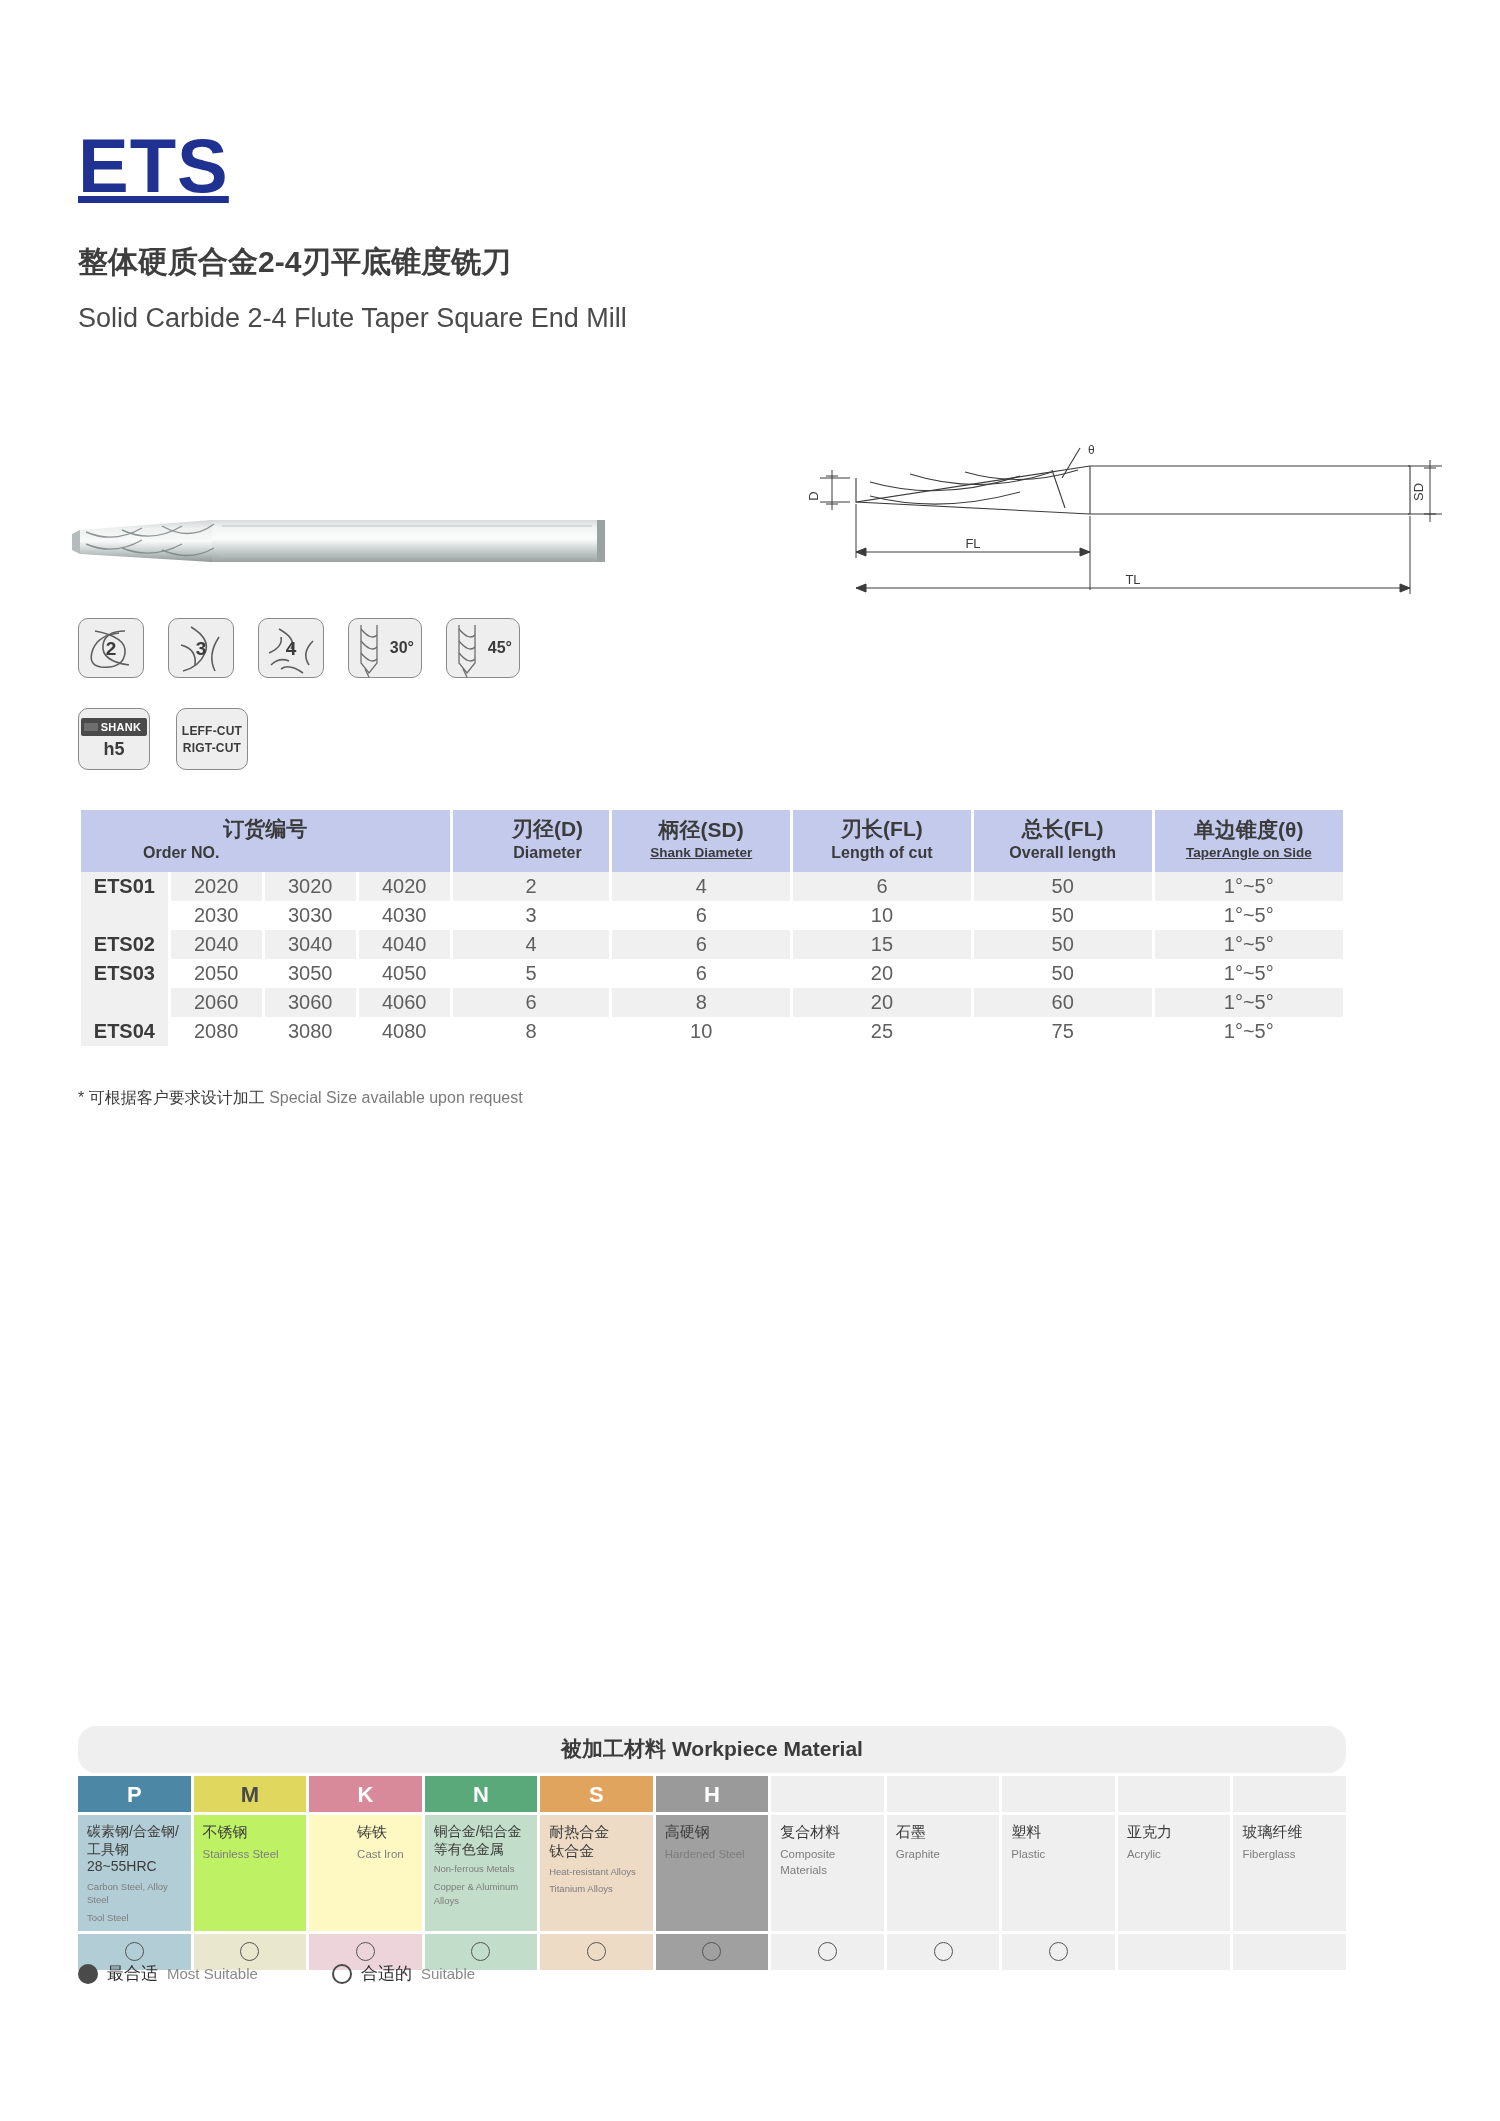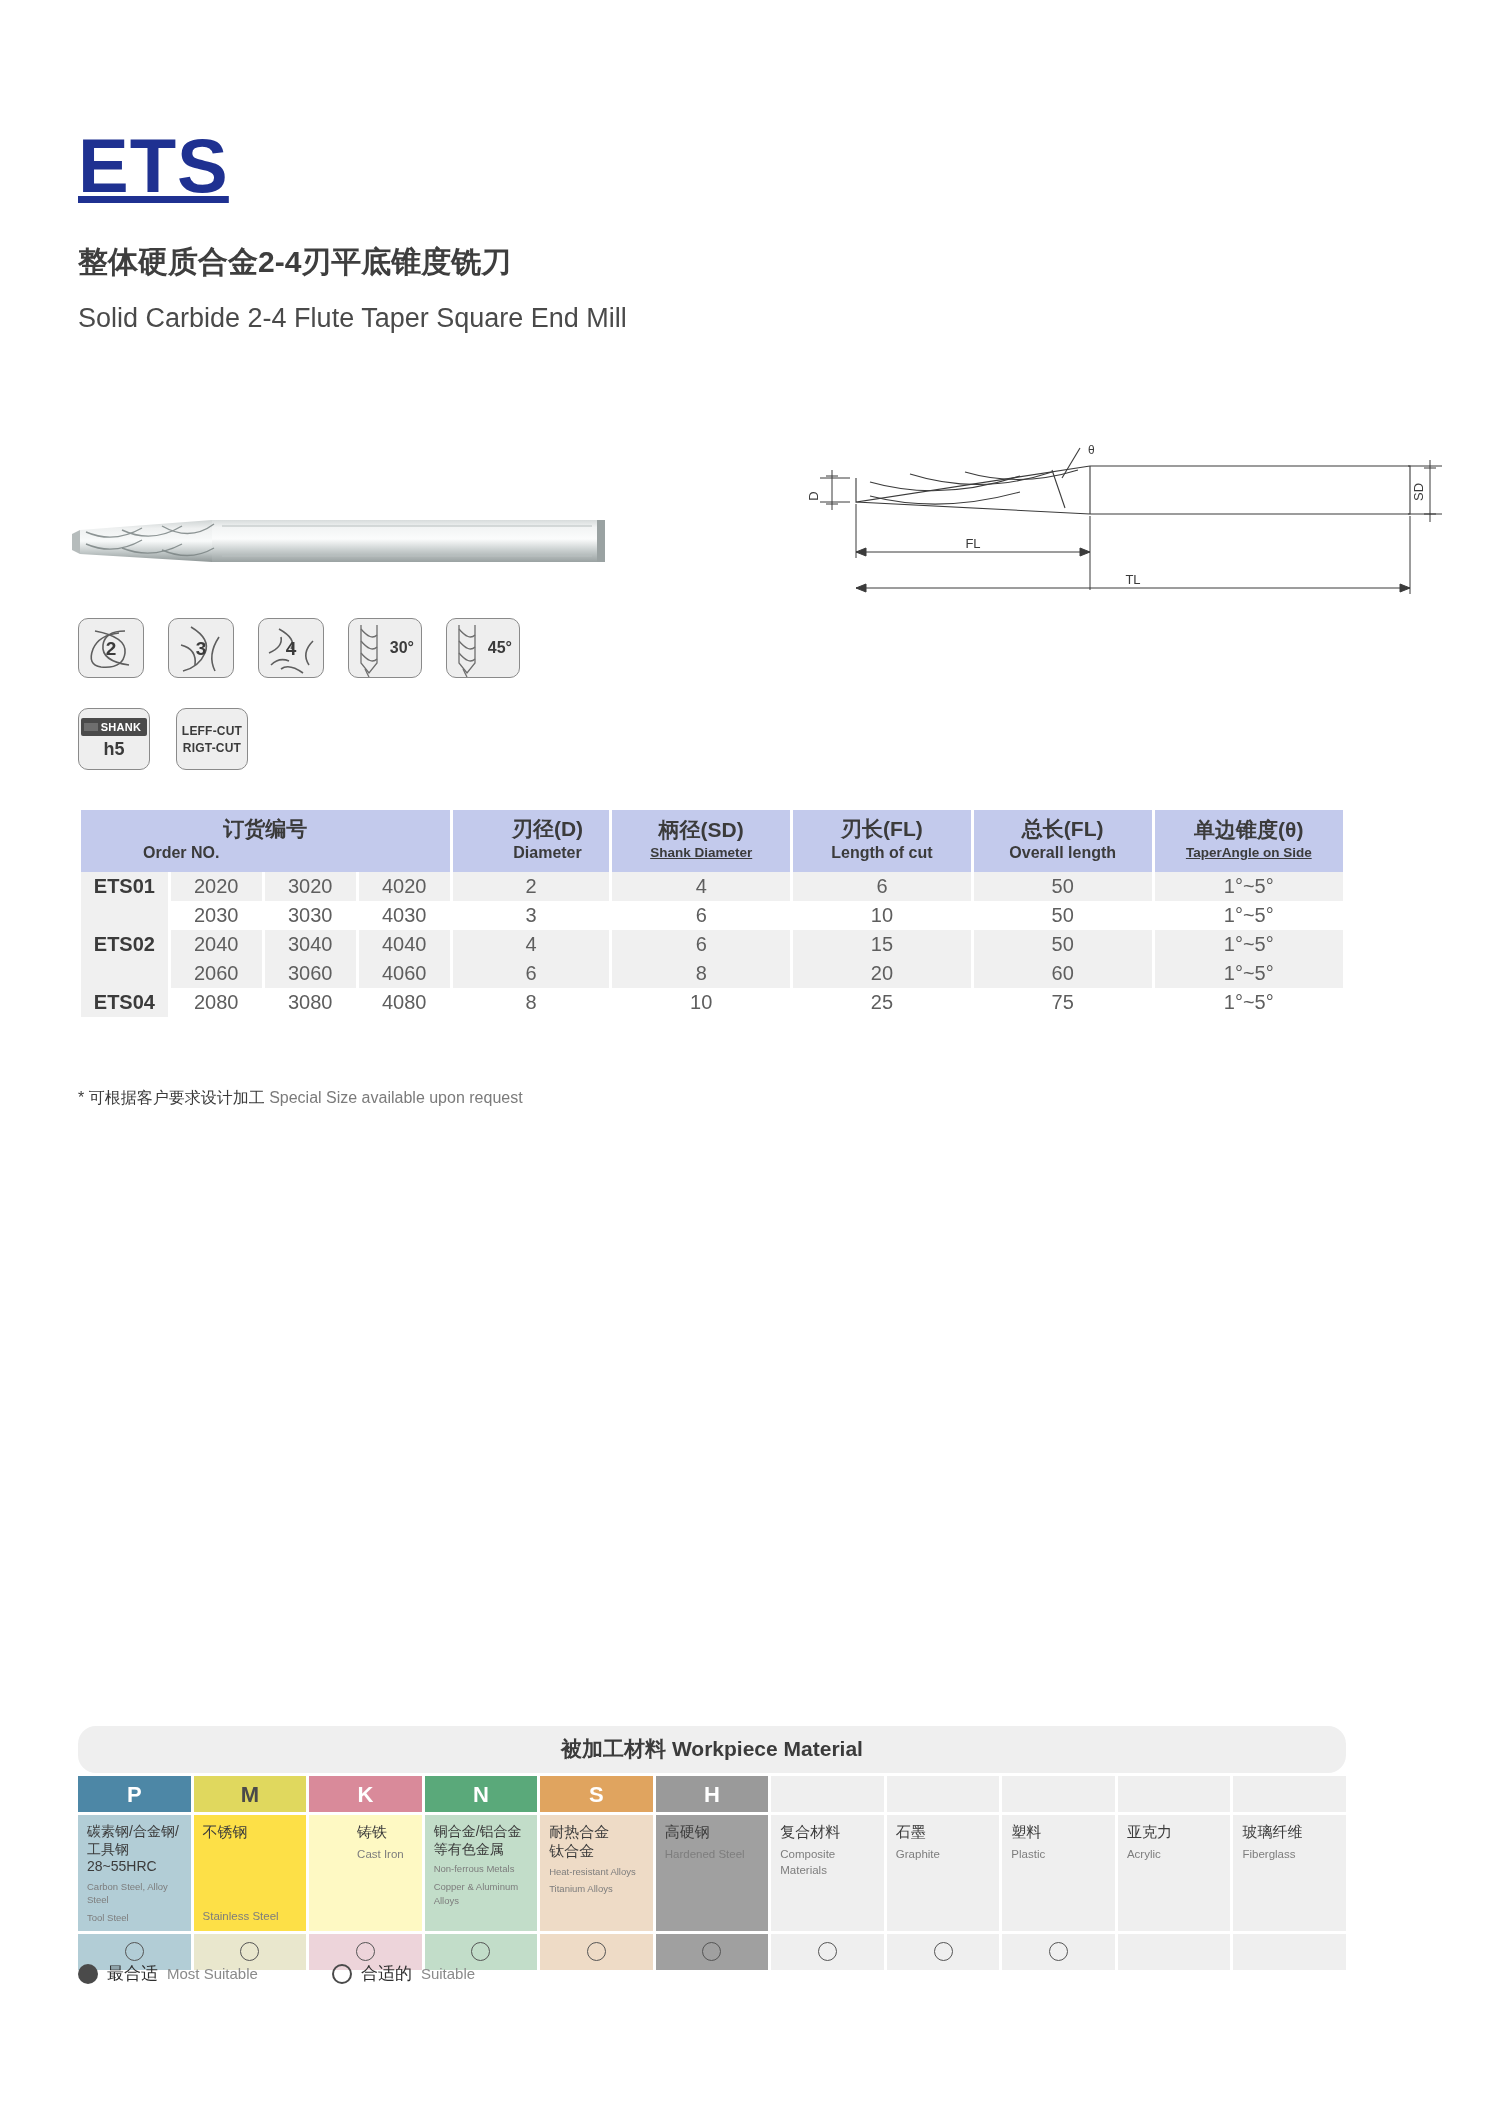--- a/index.html
+++ b/index.html
@@ -462,20 +462,31 @@
           <td class="model">ETS02</td>
           <td class="ord">2040</td>
           <td class="ord">3040</td>
           <td class="ord">4040</td>
           <td>4</td>
           <td>6</td>
           <td>15</td>
           <td>50</td>
           <td>1°~5°</td>
         </tr>
+        <tr>
+          <td class="model">ETS03</td>
+          <td class="ord">2050</td>
+          <td class="ord">3050</td>
+          <td class="ord">4050</td>
+          <td>5</td>
+          <td>6</td>
+          <td>20</td>
+          <td>50</td>
+          <td>1°~5°</td>
+        </tr>
         <tr class="shade">
           <td class="model blank" style="background: rgb(240, 240, 240);"></td>
           <td class="ord">2060</td>
           <td class="ord">3060</td>
           <td class="ord">4060</td>
           <td>6</td>
           <td>8</td>
           <td>20</td>
           <td>60</td>
           <td>1°~5°</td>
@@ -514,21 +525,21 @@
         <div class="wp-code empty" style="background: rgb(239, 239, 239);"></div>
         <div class="wp-code empty" style="background: rgb(239, 239, 239);"></div>
       </div>
     <div class="wp-grid" id="wp-descs">
         <div class="wp-desc" style="background: rgb(178, 205, 214);">
           <div class="cn sm">碳素钢/合金钢/工具钢</div>
           <div class="cn sm">28~55HRC</div>
           <div class="en xs">Carbon Steel, Alloy Steel</div>
           <div class="en xs">Tool Steel</div>
         </div>
-        <div class="wp-desc" style="background: #fde047; justify-content: space-between;">
+        <div class="wp-desc" style="background: #bef264;">
           <div class="cn">不锈钢</div>
           <div class="en">Stainless Steel</div>
         </div>
         <div class="wp-desc" style="background: #fef9c3; padding-left: 48px;">
           <div class="cn">铸铁</div>
           <div class="en">Cast Iron</div>
         </div>
         <div class="wp-desc" style="background: rgb(194, 221, 201);">
           <div class="cn sm">铜合金/铝合金</div>
           <div class="cn sm">等有色金属</div>

